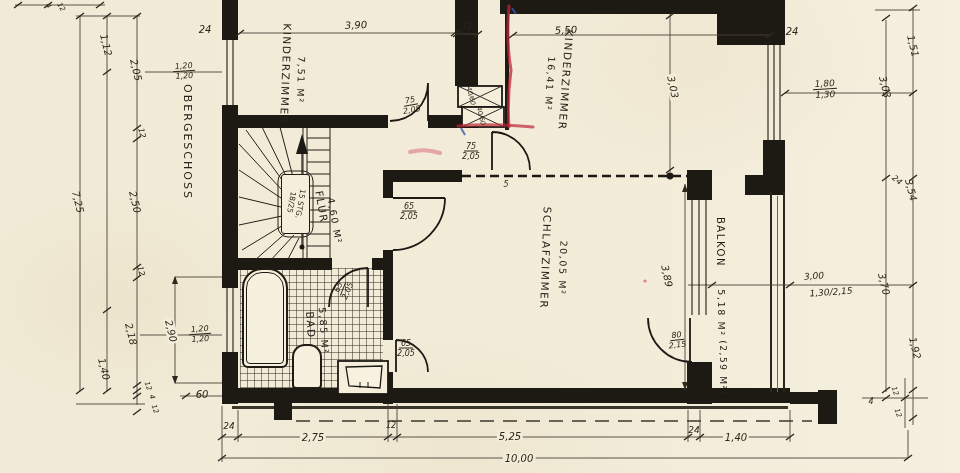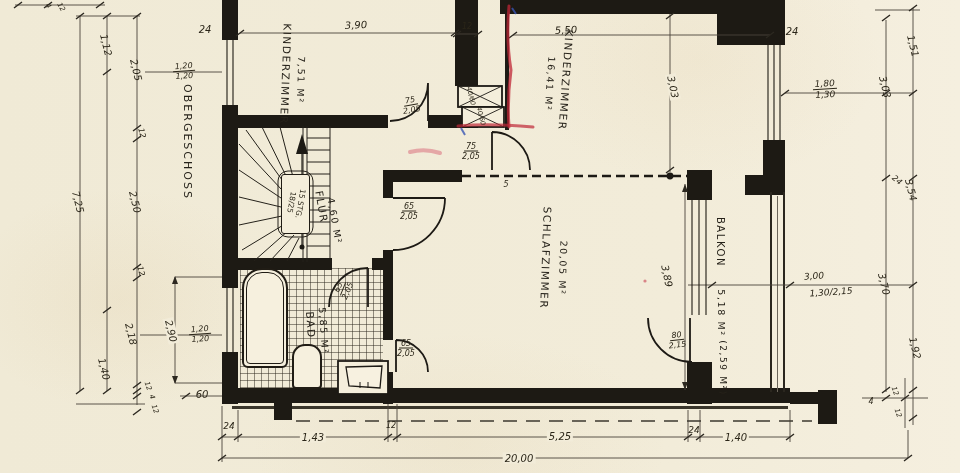--- a/index.html
+++ b/index.html
@@ -217,26 +217,26 @@
   <div class="lb" style="left:913px;top:46px;transform:translate(-50%,-50%) rotate(76deg)">1,51</div>
   <div class="lb" style="left:911px;top:190px;transform:translate(-50%,-50%) rotate(76deg)">3,54</div>
   <div class="lb" style="left:884px;top:284px;transform:translate(-50%,-50%) rotate(76deg)">3,70</div>
   <div class="lb" style="left:915px;top:348px;transform:translate(-50%,-50%) rotate(76deg)">1,92</div>
   <div class="lb" style="left:897px;top:180px;transform:translate(-50%,-50%) rotate(40deg);font-size:8px">24</div>
   <div class="lb" style="left:871px;top:401px;transform:translate(-50%,-50%);font-size:8px">4</div>
   <div class="lb" style="left:895px;top:391px;transform:translate(-50%,-50%) rotate(70deg);font-size:7px">12</div>
   <div class="lb" style="left:898px;top:413px;transform:translate(-50%,-50%) rotate(70deg);font-size:7px">12</div>
 
   <div class="lb" style="left:229px;top:426px;transform:translate(-50%,-50%);font-size:9px">24</div>
-  <div class="lb bgp" style="left:313px;top:437px;transform:translate(-50%,-50%)">1,43</div>
+  <div class="lb bgp" style="left:313px;top:437px;transform:translate(-50%,-50%)">2,75</div>
   <div class="lb" style="left:391px;top:425px;transform:translate(-50%,-50%);font-size:8px">12</div>
-  <div class="lb bgp" style="left:560px;top:436px;transform:translate(-50%,-50%)">5,25</div>
+  <div class="lb bgp" style="left:510px;top:436px;transform:translate(-50%,-50%)">5,25</div>
   <div class="lb" style="left:694px;top:430px;transform:translate(-50%,-50%);font-size:9px">24</div>
   <div class="lb bgp" style="left:736px;top:437px;transform:translate(-50%,-50%)">1,40</div>
-  <div class="lb bgp" style="left:519px;top:458px;transform:translate(-50%,-50%)">20,00</div>
+  <div class="lb bgp" style="left:519px;top:458px;transform:translate(-50%,-50%)">10,00</div>
 
   <div class="lb bgp" style="left:673px;top:87px;transform:translate(-50%,-50%) rotate(78deg)">3,03</div>
   <div class="lb" style="left:667px;top:276px;transform:translate(-50%,-50%) rotate(78deg)">3,89</div>
   <div class="lb" style="left:506px;top:184px;transform:translate(-50%,-50%);font-size:8px">5</div>
 
   <div class="lb bgp" style="left:814px;top:276px;transform:translate(-50%,-50%) rotate(-4deg);font-size:9px">3,00</div>
   <div class="lb" style="left:831px;top:292px;transform:translate(-50%,-50%) rotate(-4deg);font-size:9px">1,30/2,15</div>
 
   <div class="frac" style="left:184px;top:71px;transform:translate(-50%,-50%) rotate(-4deg)">
     <span>1,20</span>

